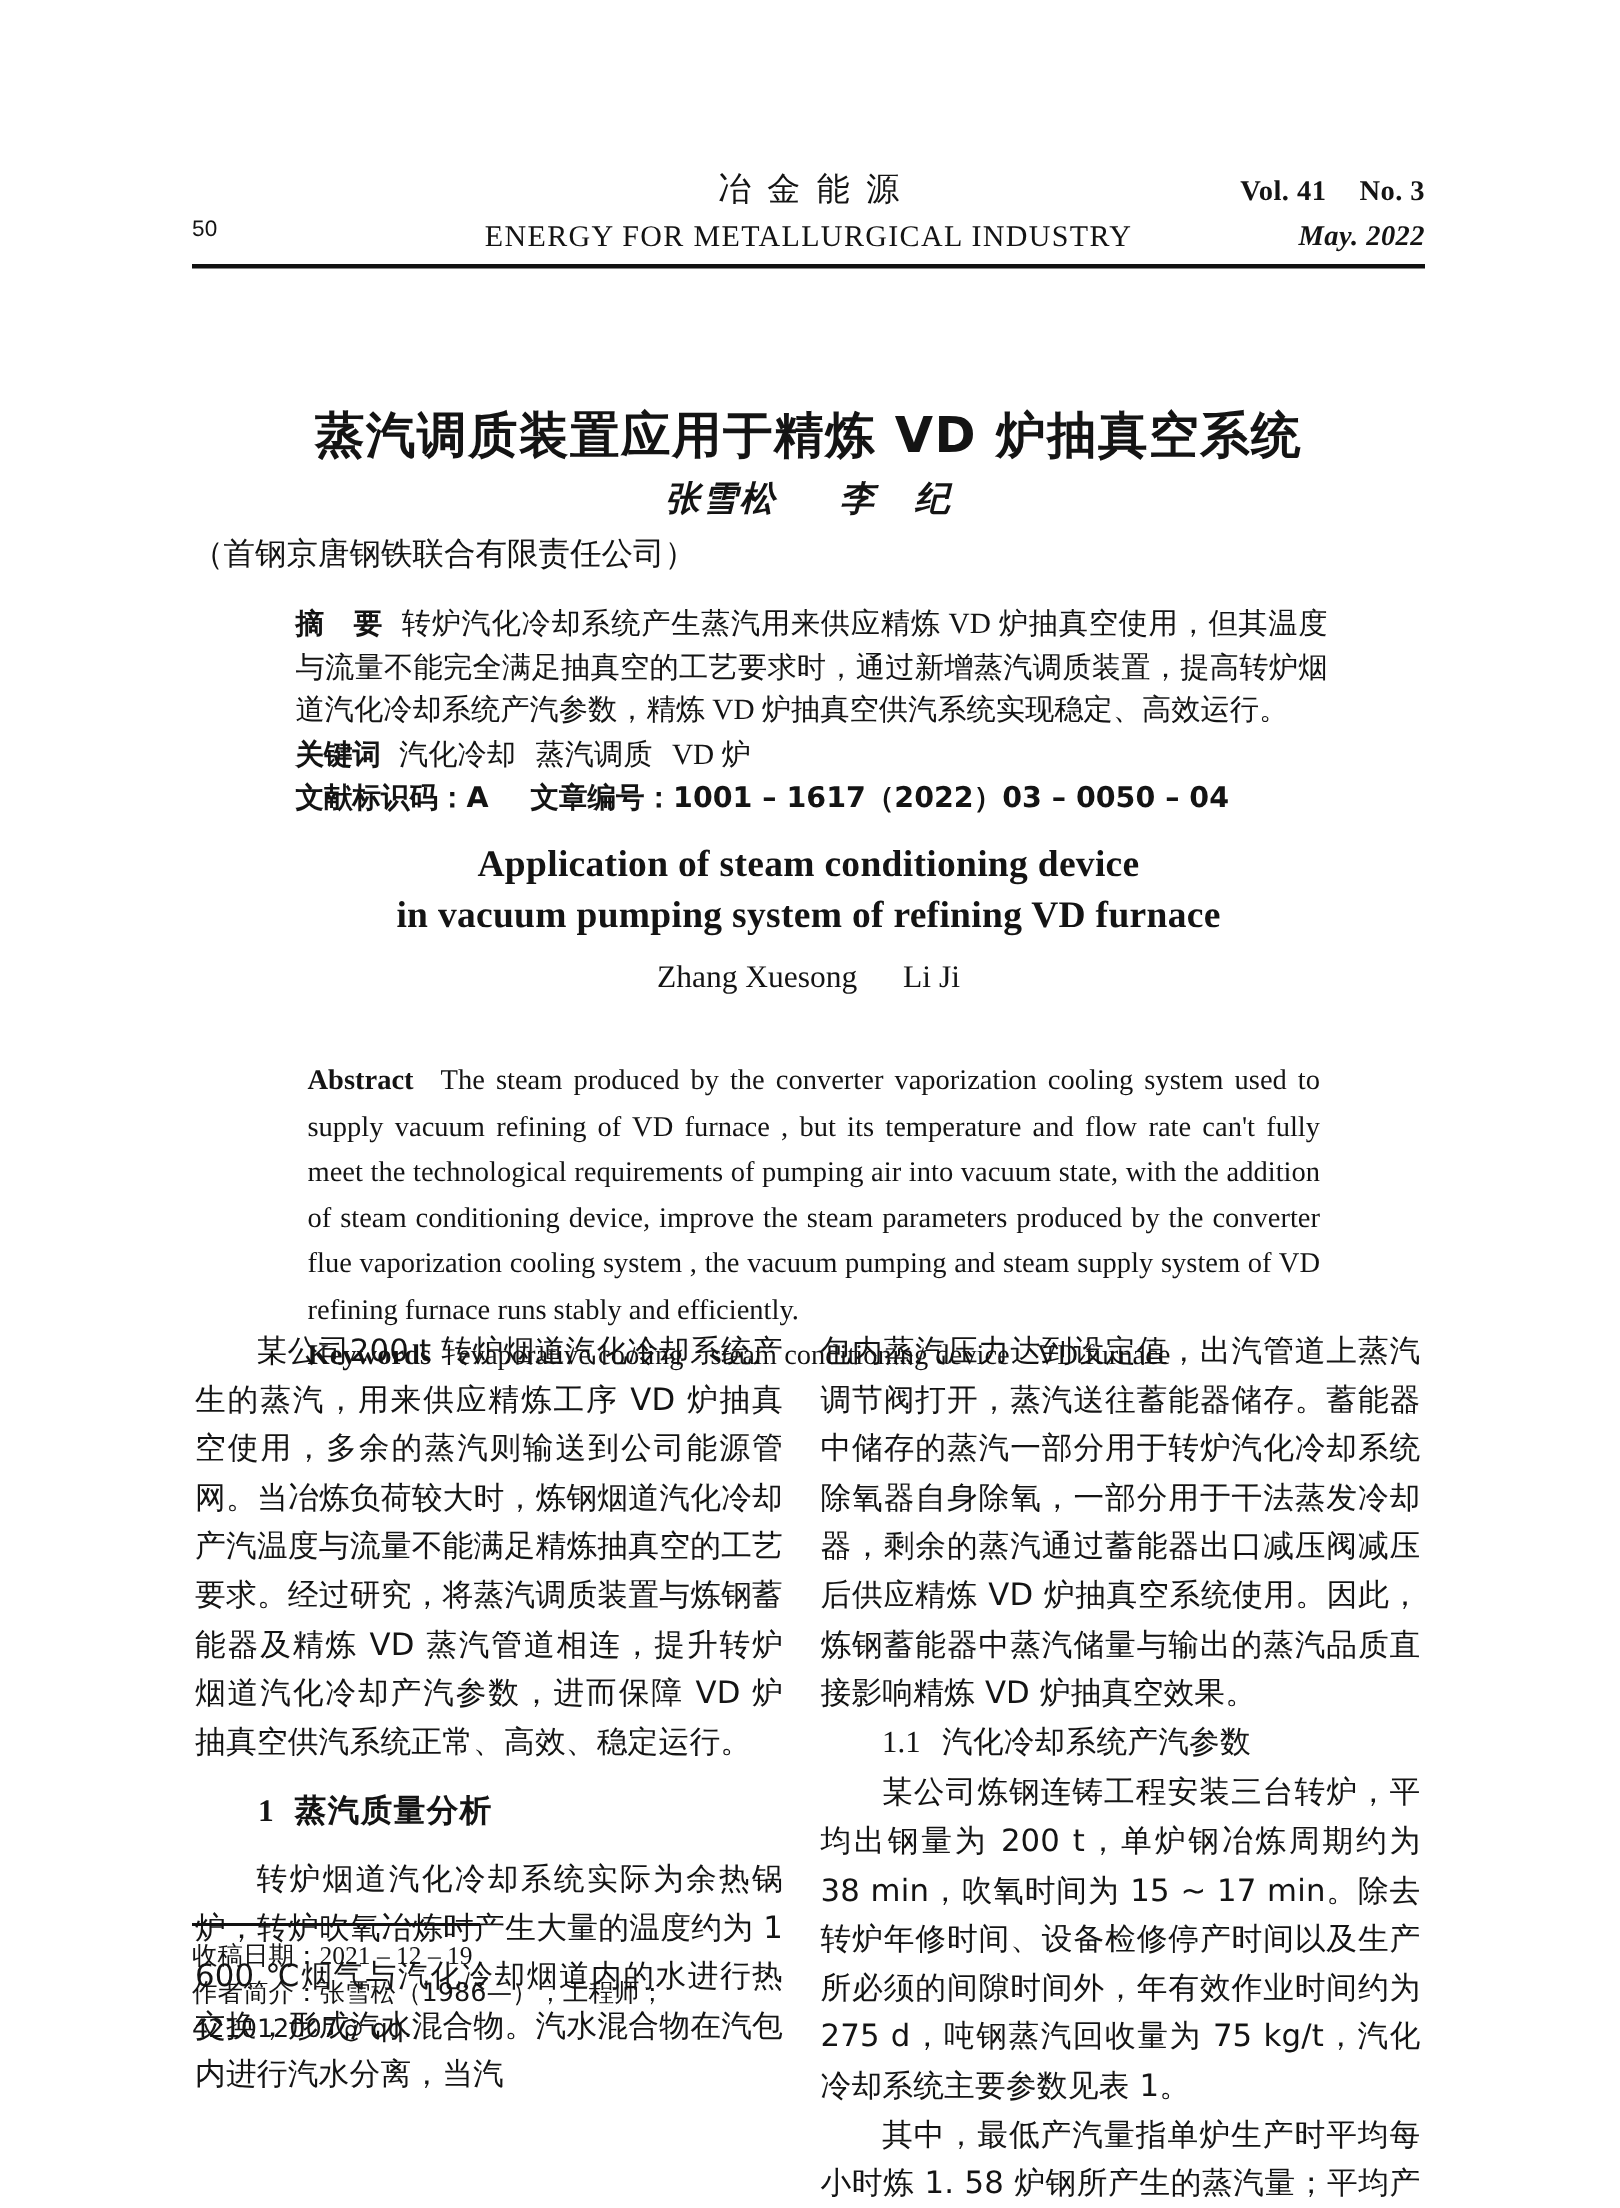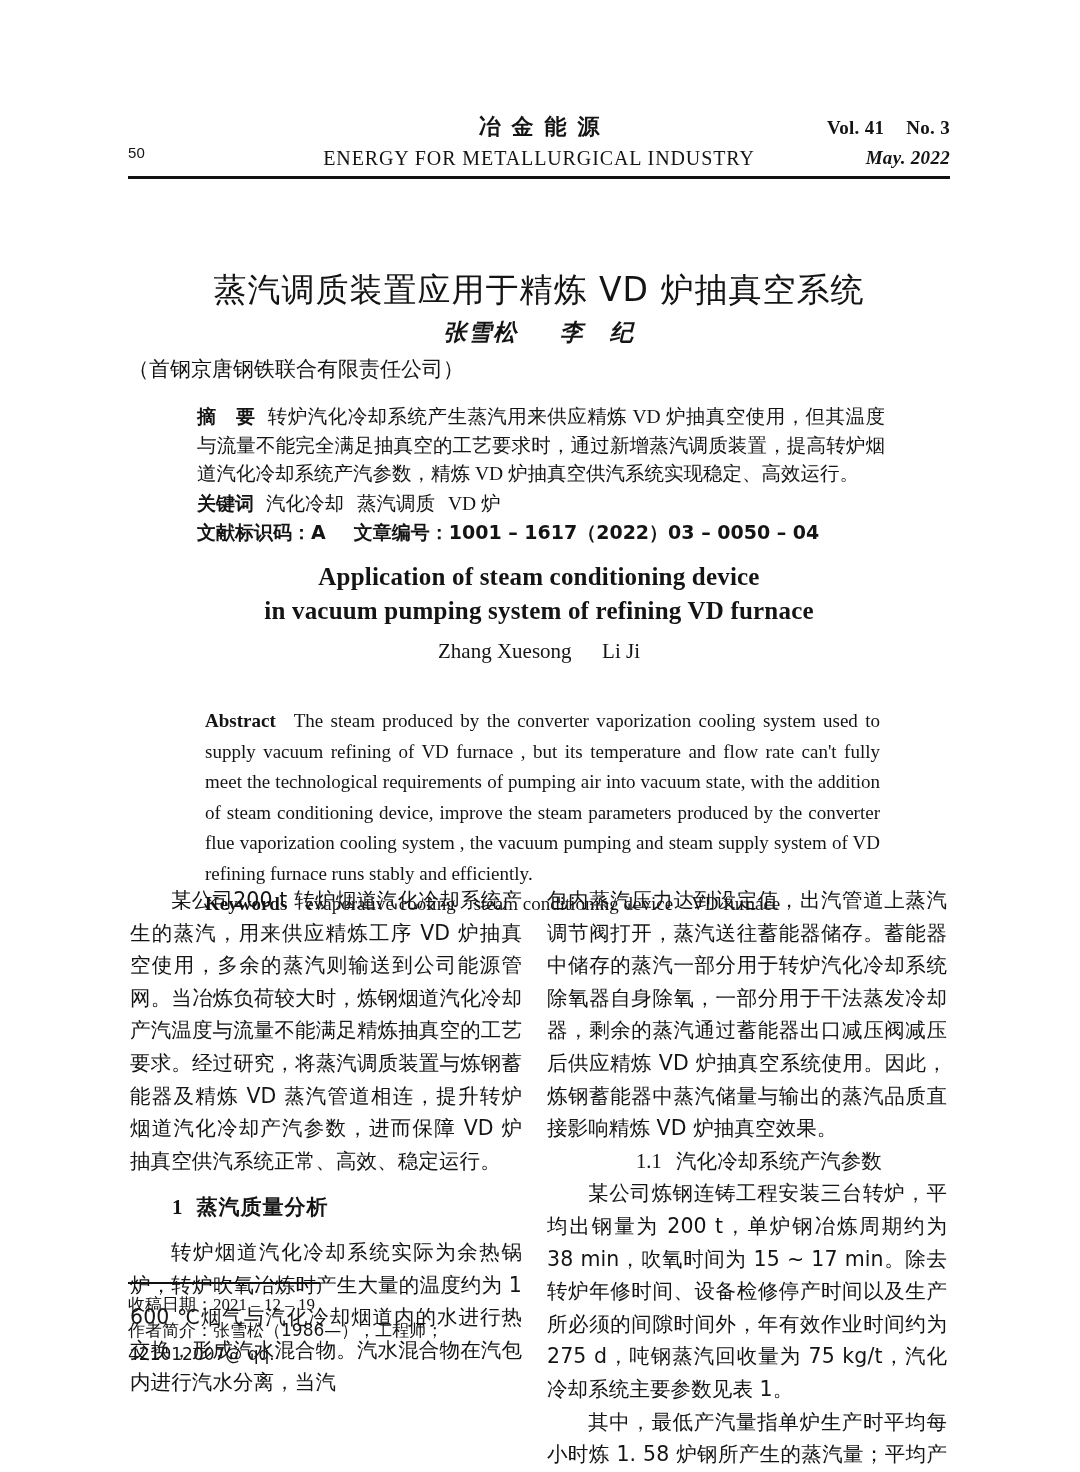--- a/index.html
+++ b/index.html
@@ -44,21 +44,21 @@
   }
   .runhead-center {
     position: absolute;
     left: 0;
     right: 0;
     top: 0;
     text-align: center;
   }
   .journal-cn {
     font-family: "DejaVu Sans", "Liberation Sans", sans-serif;
-    font-weight: 700;
+    font-weight: 400;
     font-size: 22px;
     letter-spacing: 11px;
     line-height: 30px;
     display: block;
     padding-left: 11px;
   }
   .journal-en {
     display: block;
     font-family: "Liberation Serif", serif;
     font-size: 20px;
@@ -90,21 +90,21 @@
   }
 
   
   .title {
     position: absolute;
     left: 128px;
     top: 247px;
     width: 822px;
     text-align: center;
     font-family: "DejaVu Sans", "Liberation Sans", sans-serif;
-    font-weight: 400;
+    font-weight: 700;
     font-size: 33px;
     line-height: 42px;
     letter-spacing: 1px;
   }
   .authors {
     position: absolute;
     left: 128px;
     top: 317px;
     width: 822px;
     text-align: center;
@@ -235,21 +235,20 @@
   }
   .sub-h {
     margin: 0;
     text-indent: 0;
     font-size: 20.5px;
     line-height: 32.6px;
   }
   .sub-h .num {
     font-family: "Liberation Serif", serif;
     margin-right: 14px;
-    margin-left: 48px;
   }
   .sp-before-sec { height: 14px; }
   .sp-after-sec { height: 12px; }
 
   
   .rule-foot {
     position: absolute;
     left: 128px;
     top: 1282px;
     width: 192px;

